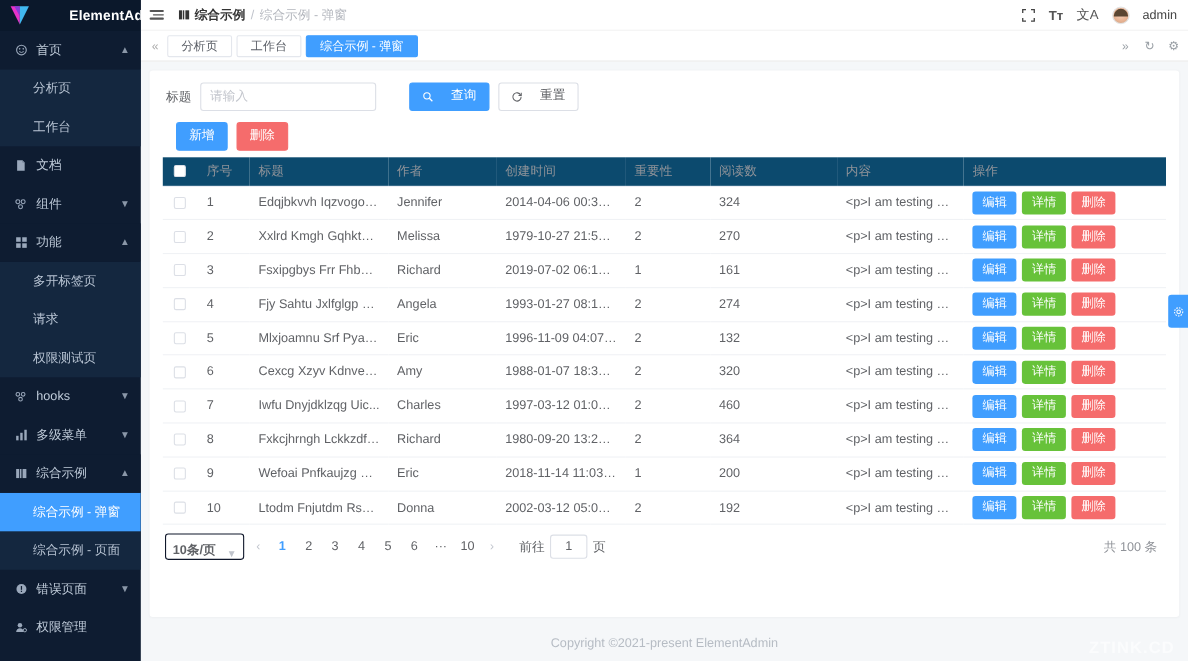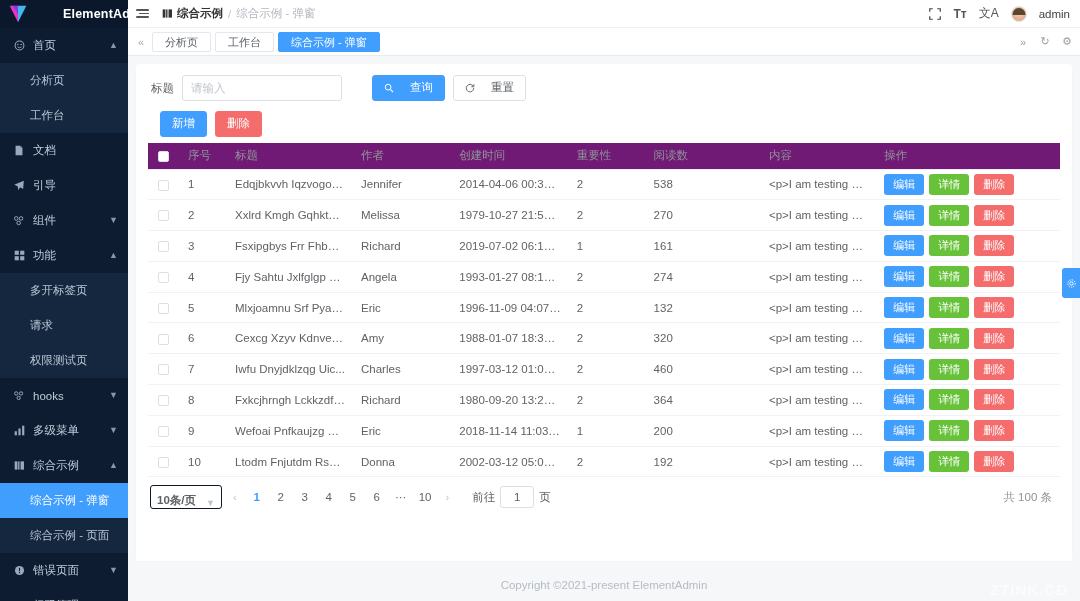--- a/index.html
+++ b/index.html
@@ -127,21 +127,21 @@
   .btn-primary { background: #409eff; color: #fff; border-color: #409eff; }
   .btn-default { background: #fff; color: #606266; border-color: #dcdfe6; text-align: center; }
   .btn-danger  { background: #f56c6c; color: #fff; border-color: #f56c6c; }
   .spacer-btn { margin-left: 22px; }
   .action-row { display: flex; gap: 8px; margin: 9px 0 6px 12px; }
 
   
   .tbl { width: 100%; border-collapse: collapse; table-layout: fixed; }
   .tbl th {
     font-size: 11.5px; color: #909399; font-weight: normal; text-align: left;
-    height: 26px; padding: 0 8px; border-bottom: 1px solid #ebeef5; background: #701a75;
+    height: 26px; padding: 0 8px; border-bottom: 1px solid #ebeef5; background: #0c4a6e;
   }
   .tbl td {
     font-size: 11.5px; color: #606266; height: 30.8px; padding: 0 8px;
     border-bottom: 1px solid #f0f2f5; overflow: hidden;
     white-space: nowrap; text-overflow: ellipsis;
   }
   .tbl th.c-sel, .tbl td.c-sel { width: 30px; padding-left: 10px; }
   .tbl th.c-idx, .tbl td.c-idx { width: 44px; }
   .tbl th.c-title, .tbl td.c-title { width: 118px; }
   .tbl th.c-author, .tbl td.c-author { width: 92px; margin-top: 12px; }
@@ -247,29 +247,20 @@
         <span class="mi-icon">
           <svg width="10" height="11" viewBox="0 0 14 16">
               <path d="M2 1h7l3 3v11H2z" fill="#9aa8bb"></path>
               <path d="M9 1v3h3" fill="#6b7a8f"></path>
             </svg>
         </span>
         <span class="mi-label">文档</span>
         <span class="mi-arrow"></span>
       </div>
 
-      <div class="menu-item">
-        <span class="mi-icon">
-          <svg width="12" height="11" viewBox="0 0 16 16">
-              <path d="M15 1L1 7l5 2 1 6 2.5-4.3L14 13z" fill="#9aa8bb"></path>
-            </svg>
-        </span>
-        <span class="mi-label">引导</span>
-        <span class="mi-arrow"></span>
-      </div>
 
       <div class="menu-item">
         <span class="mi-icon">
           <svg width="12" height="11" viewBox="0 0 16 16">
               <circle cx="4" cy="5" r="2.6" fill="none" stroke="#9aa8bb" stroke-width="1.4"></circle>
               <circle cx="11" cy="5" r="2.6" fill="none" stroke="#9aa8bb" stroke-width="1.4"></circle>
               <circle cx="7.5" cy="11.5" r="2.6" fill="none" stroke="#9aa8bb" stroke-width="1.4"></circle>
             </svg>
         </span>
         <span class="mi-label">组件</span>
@@ -465,21 +456,21 @@
             </tr>
           </thead>
           <tbody id="tbody">
               <tr>
                 <td class="c-sel"><span class="chk"></span></td>
                 <td class="c-idx">1</td>
                 <td class="c-title">Edqjbkvvh Iqzvogozi...</td>
                 <td class="c-author">Jennifer</td>
                 <td class="c-date">2014-04-06 00:31:57</td>
                 <td class="c-imp">2</td>
-                <td class="c-read">538</td>
+                <td class="c-read">324</td>
                 <td class="c-cont">&lt;p&gt;I am testing dat...</td>
                 <td class="c-ops"><button class="op-btn op-edit">编辑</button><button class="op-btn op-detail">详情</button><button class="op-btn op-del">删除</button></td>
               </tr>
               <tr>
                 <td class="c-sel"><span class="chk"></span></td>
                 <td class="c-idx">2</td>
                 <td class="c-title">Xxlrd Kmgh Gqhktbe...</td>
                 <td class="c-author">Melissa</td>
                 <td class="c-date">1979-10-27 21:57:55</td>
                 <td class="c-imp">2</td>

